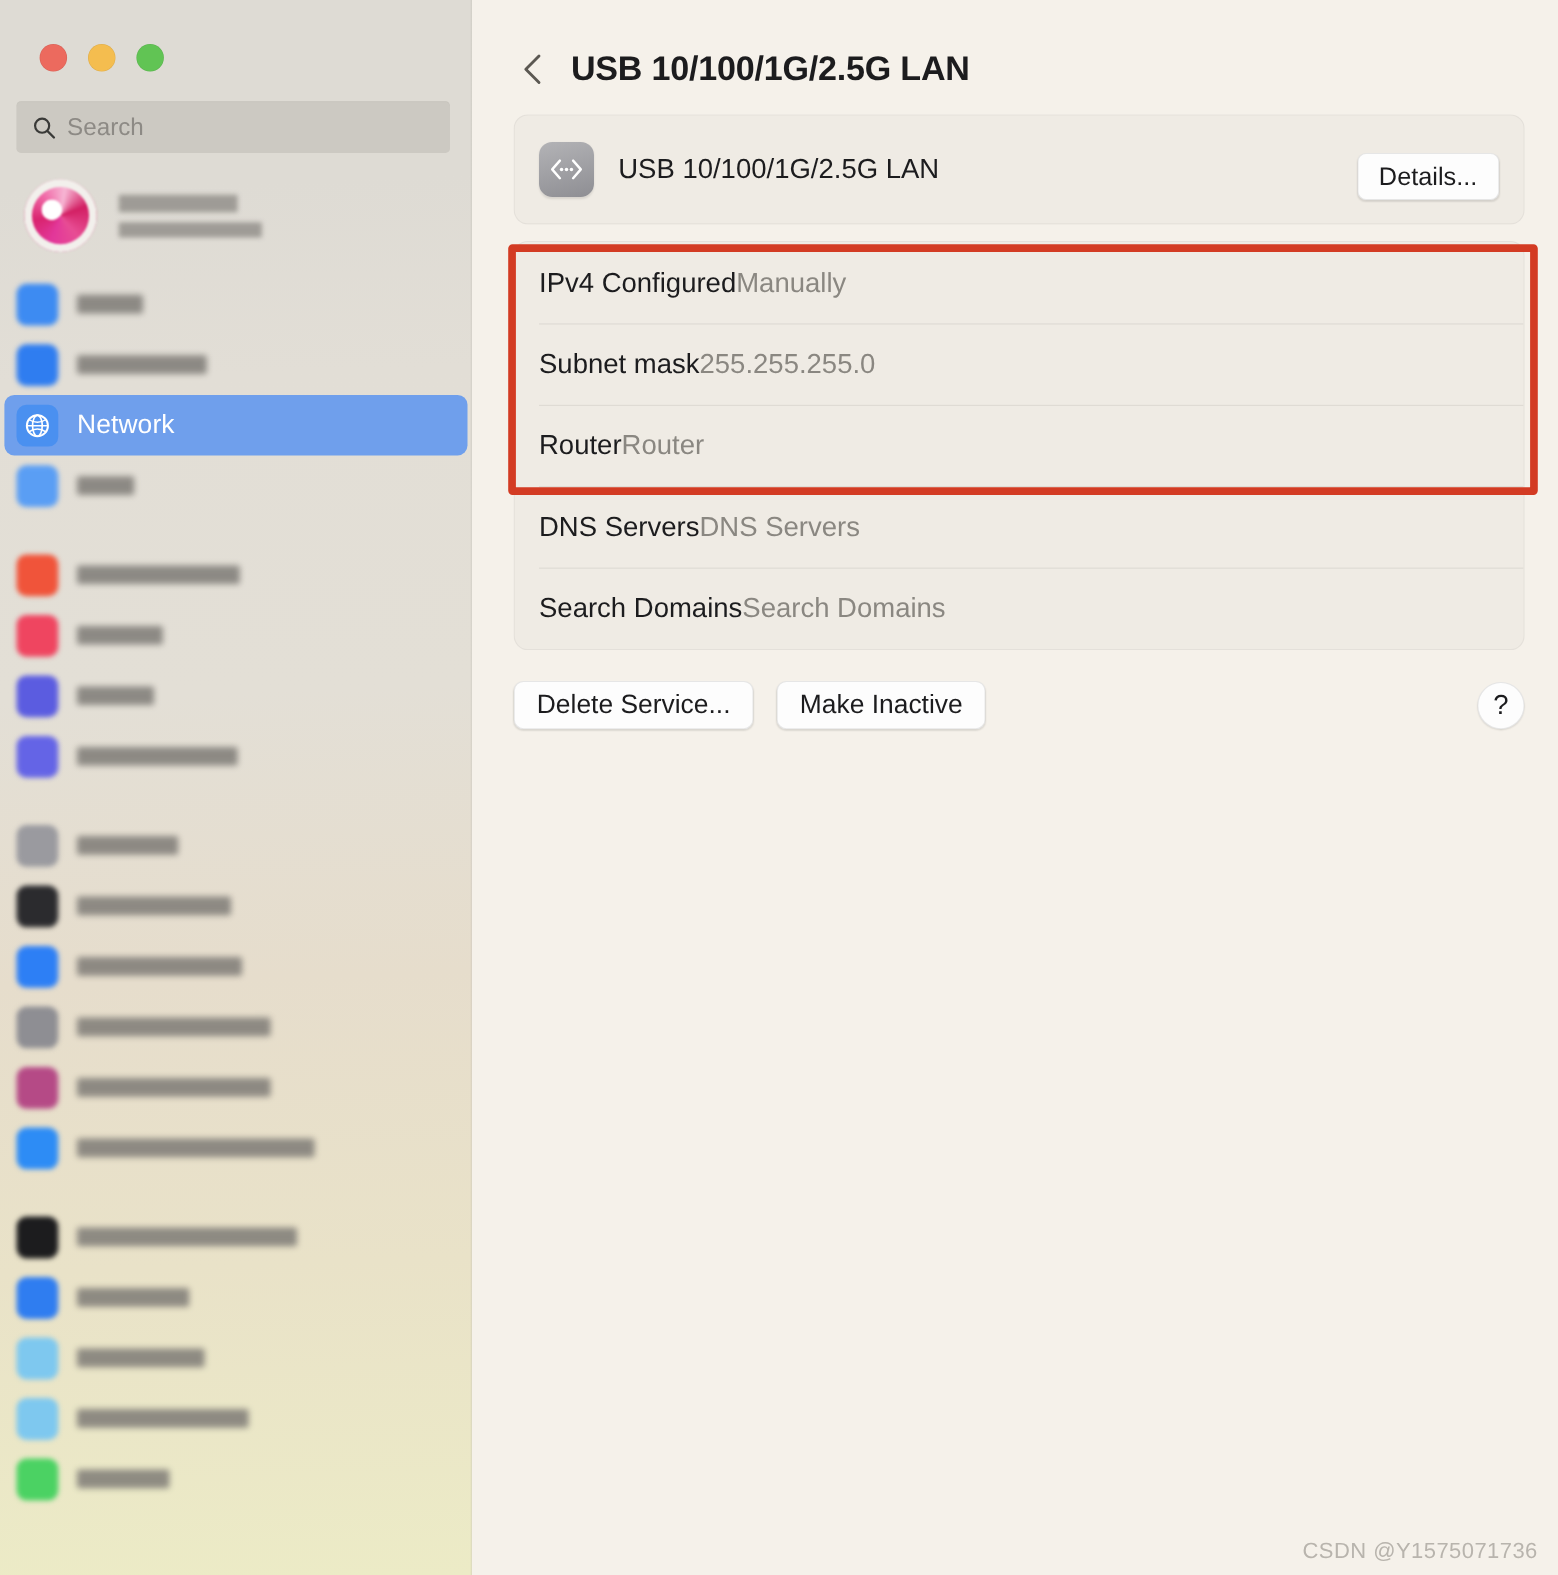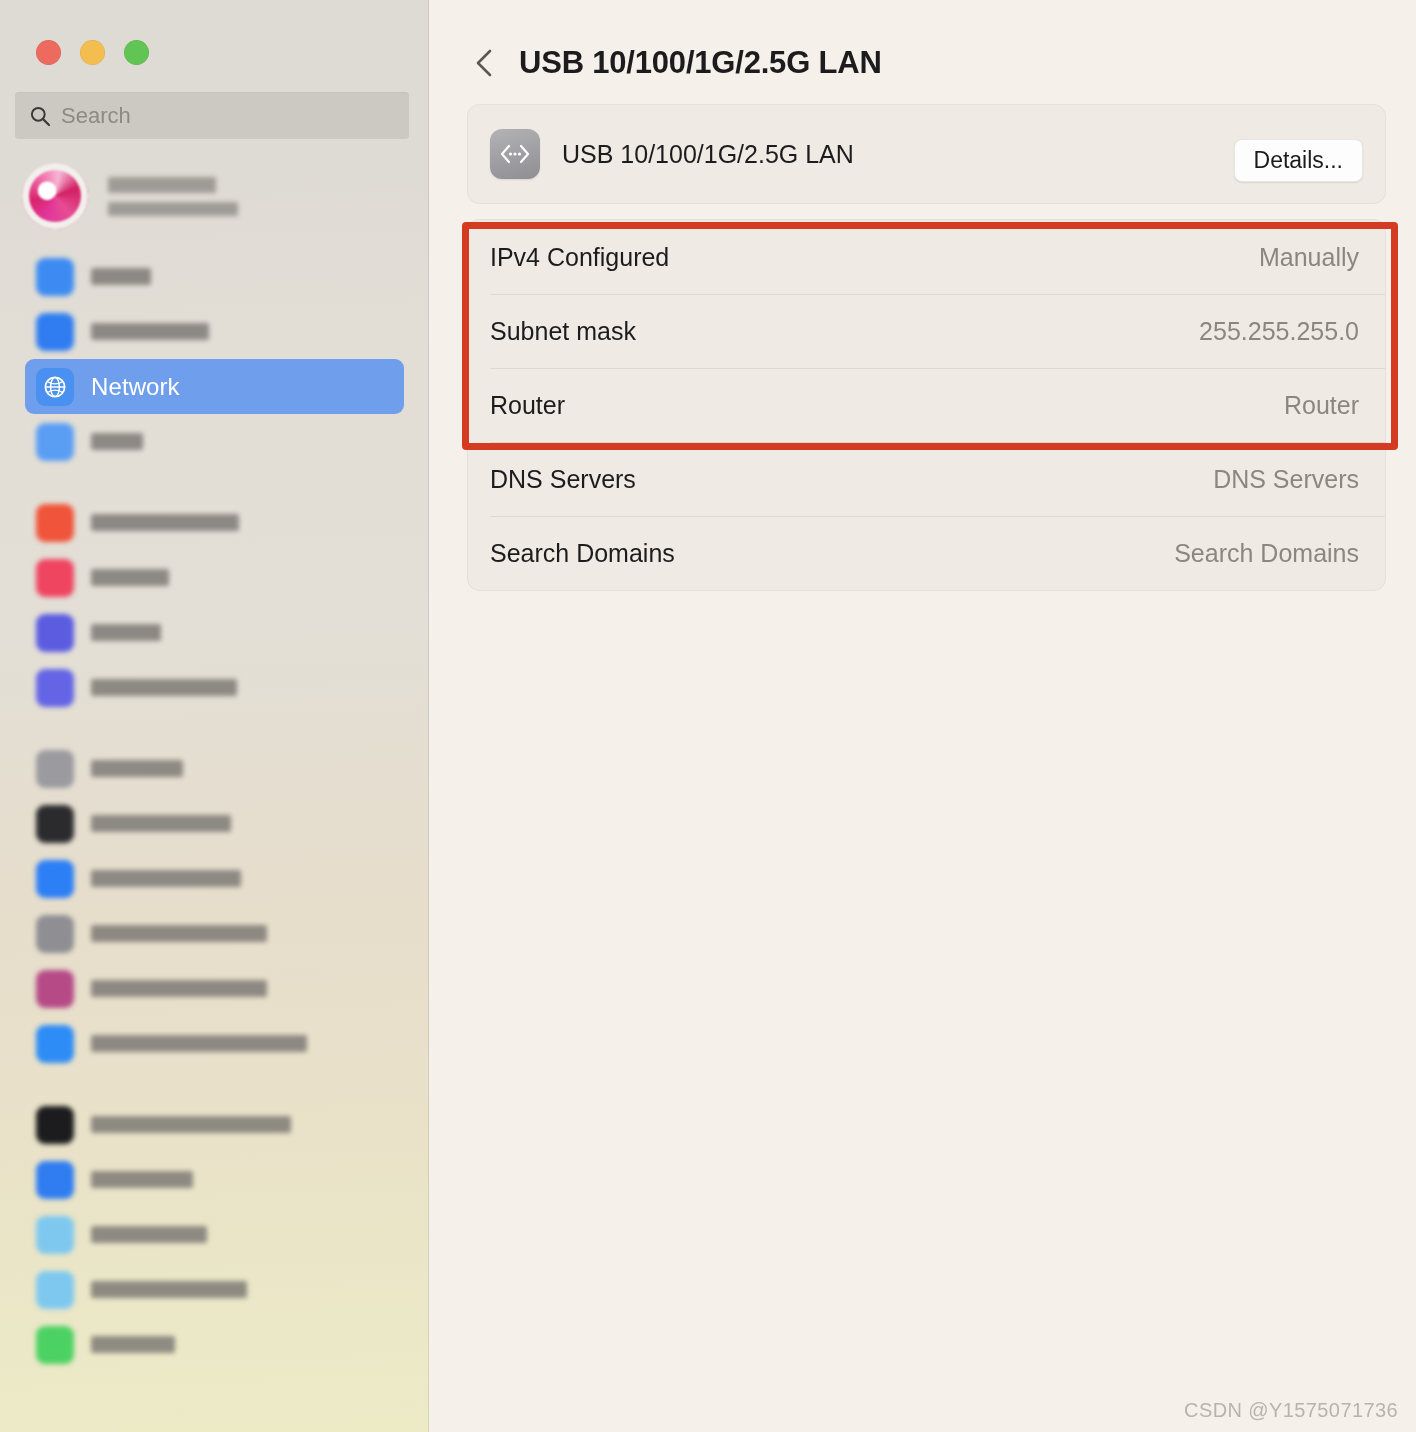--- a/index.html
+++ b/index.html
@@ -70,21 +70,21 @@
       radial-gradient(circle at 38% 42%, #ffffff 0 16%, rgba(255,255,255,0) 17%),
       conic-gradient(from 200deg at 50% 50%,
         #e2379a 0deg, #d9246f 60deg, #f06aa8 120deg,
         #f7b6d4 170deg, #d21f63 230deg, #e84d94 300deg, #e2379a 360deg);
     box-shadow: 0 0 0 7px #f2f0ec inset;
     filter: blur(1.2px);
   }
   .profile-text { margin-left: 20px; display: flex; flex-direction: column; gap: 9px; }
   .blur-line { background: #8d8a85; opacity: .78; border-radius: 1px; filter: blur(2.6px); }
 
-  .nav-group { margin-top: 18px; padding: 0 25px; }
+  .nav-group { margin-top: 18px; padding: 0 4px; }
   .nav-item {
     display: flex; align-items: center;
     height: 55px; border-radius: 9px;
     padding-left: 11px;
     cursor: default;
   }
   .nav-item.selected { background: #6f9fec; }
   .nav-ico {
     width: 38px; height: 38px; border-radius: 9px;
     flex: 0 0 38px; margin-right: 17px;
@@ -147,21 +147,21 @@
     background: #fdfdfd; border: 0.5px solid rgba(0,0,0,0.09);
     border-radius: 8px;
     font-family: "Liberation Sans", sans-serif;
     font-size: 23px; color: #1c1c1e;
     box-shadow: 0 1px 1.5px rgba(0,0,0,0.10);
     cursor: default; white-space: nowrap; margin-top: 12px;
   }
 
   .rows-card { margin-top: 15px; }
   .row {
-    display: flex; align-items: center; justify-content: space-between;
+    display: flex; align-items: center; 
     height: 74px;
     padding: 0 26px 0 22px;
     position: relative;
   }
   .row + .row::before {
     content: ""; position: absolute; left: 22px; right: 0; top: 0;
     height: 1px; background: rgba(0,0,0,0.075);
   }
   .row-label { font-size: 25px; color: #1c1c1e; }
   .row-value { font-size: 25px; color: #8a8781; }
@@ -382,18 +382,23 @@
       <div class="row">
         <span class="row-label">DNS Servers</span>
         <span class="row-value">DNS Servers</span>
       </div>
       <div class="row">
         <span class="row-label">Search Domains</span>
         <span class="row-value">Search Domains</span>
       </div>
     </section>
 
+    <div class="btn-row">
+      <button class="std-btn">Delete Service...</button>
+      <button class="std-btn">Make Inactive</button>
+      <button class="help-btn">?</button>
+    </div>
 
     <div class="watermark">CSDN @Y1575071736</div>
   </main>
 
   <div class="highlight-box" style="border-color: rgb(211, 59, 35);"></div>
 </div>
 
 </body></html>

